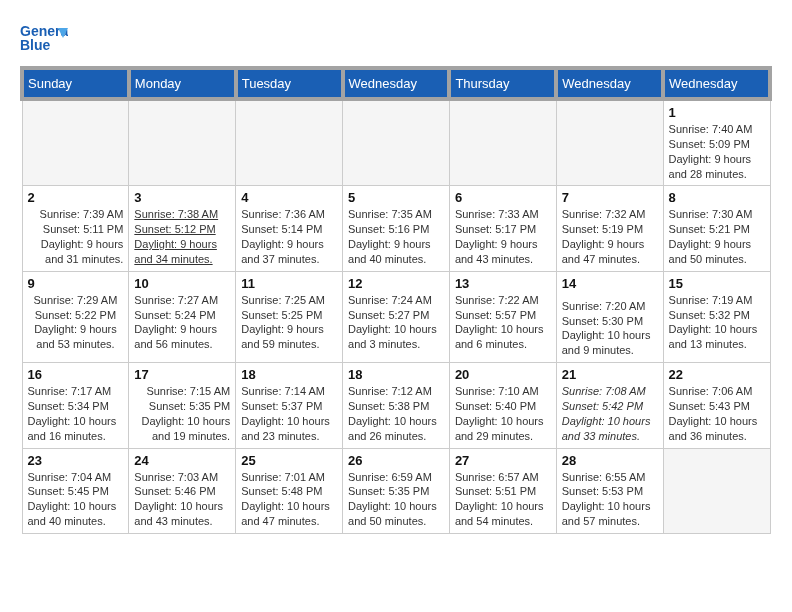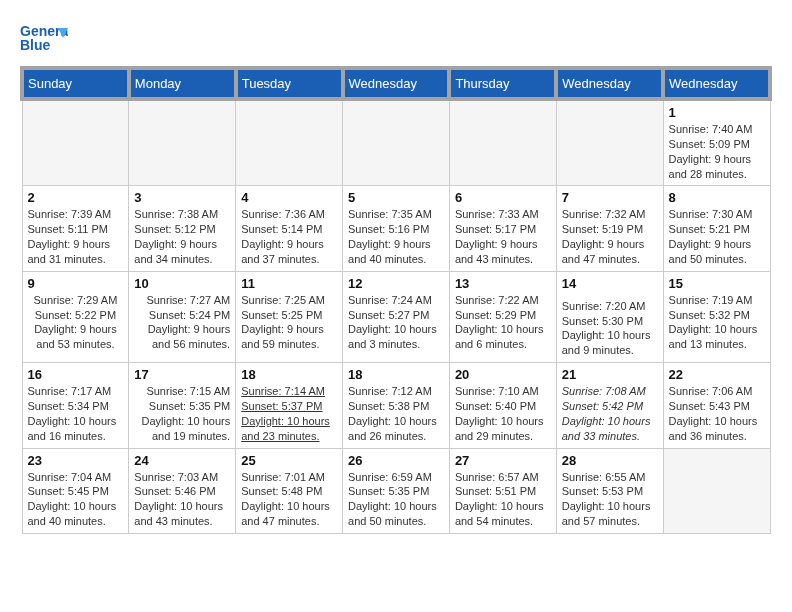--- a/index.html
+++ b/index.html
@@ -124,27 +124,27 @@
         <td>
           <span class="day-num">1</span>
           <div class="day-info" style="white-space: pre-line;">Sunrise: 7:40 AM
 Sunset: 5:09 PM
 Daylight: 9 hours and 28 minutes.</div>
         </td>
       </tr>
       <tr>
         <td>
           <span class="day-num">2</span>
-          <div class="day-info" style="white-space: pre-line;">Sunrise: 7:39 AM
+          <div class="day-info" style="white-space: pre-line; text-align: right;">Sunrise: 7:39 AM
 Sunset: 5:11 PM
 Daylight: 9 hours and 31 minutes.</div>
         </td>
         <td>
           <span class="day-num">3</span>
-          <div class="day-info" style="white-space: pre-line;">Sunrise: 7:38 AM
+          <div class="day-info" style="white-space: pre-line; text-decoration: underline;">Sunrise: 7:38 AM
 Sunset: 5:12 PM
 Daylight: 9 hours and 34 minutes.</div>
         </td>
         <td>
           <span class="day-num">4</span>
           <div class="day-info" style="white-space: pre-line;">Sunrise: 7:36 AM
 Sunset: 5:14 PM
 Daylight: 9 hours and 37 minutes.</div>
         </td>
         <td>
@@ -174,40 +174,40 @@
       </tr>
       <tr>
         <td>
           <span class="day-num">9</span>
           <div class="day-info" style="white-space: pre-line; text-align: center;">Sunrise: 7:29 AM
 Sunset: 5:22 PM
 Daylight: 9 hours and 53 minutes.</div>
         </td>
         <td>
           <span class="day-num">10</span>
-          <div class="day-info" style="white-space: pre-line; text-align: right;">Sunrise: 7:27 AM
+          <div class="day-info" style="white-space: pre-line;">Sunrise: 7:27 AM
 Sunset: 5:24 PM
 Daylight: 9 hours and 56 minutes.</div>
         </td>
         <td>
           <span class="day-num">11</span>
           <div class="day-info" style="white-space: pre-line;">Sunrise: 7:25 AM
 Sunset: 5:25 PM
 Daylight: 9 hours and 59 minutes.</div>
         </td>
         <td>
           <span class="day-num">12</span>
           <div class="day-info" style="white-space: pre-line;">Sunrise: 7:24 AM
 Sunset: 5:27 PM
 Daylight: 10 hours and 3 minutes.</div>
         </td>
         <td>
           <span class="day-num">13</span>
           <div class="day-info" style="white-space: pre-line;">Sunrise: 7:22 AM
-Sunset: 5:29 PM
+Sunset: 5:57 PM
 Daylight: 10 hours and 6 minutes.</div>
         </td>
         <td>
           <span class="day-num">14</span>
           <div class="day-info" style="white-space: pre-line; margin-top: 8px;">Sunrise: 7:20 AM
 Sunset: 5:30 PM
 Daylight: 10 hours and 9 minutes.</div>
         </td>
         <td>
           <span class="day-num">15</span>
@@ -224,21 +224,21 @@
 Daylight: 10 hours and 16 minutes.</div>
         </td>
         <td>
           <span class="day-num">17</span>
           <div class="day-info" style="white-space: pre-line; text-align: right;">Sunrise: 7:15 AM
 Sunset: 5:35 PM
 Daylight: 10 hours and 19 minutes.</div>
         </td>
         <td>
           <span class="day-num">18</span>
-          <div class="day-info" style="white-space: pre-line; text-decoration: underline;">Sunrise: 7:14 AM
+          <div class="day-info" style="white-space: pre-line;">Sunrise: 7:14 AM
 Sunset: 5:37 PM
 Daylight: 10 hours and 23 minutes.</div>
         </td>
         <td>
           <span class="day-num">18</span>
           <div class="day-info" style="white-space: pre-line;">Sunrise: 7:12 AM
 Sunset: 5:38 PM
 Daylight: 10 hours and 26 minutes.</div>
         </td>
         <td>

